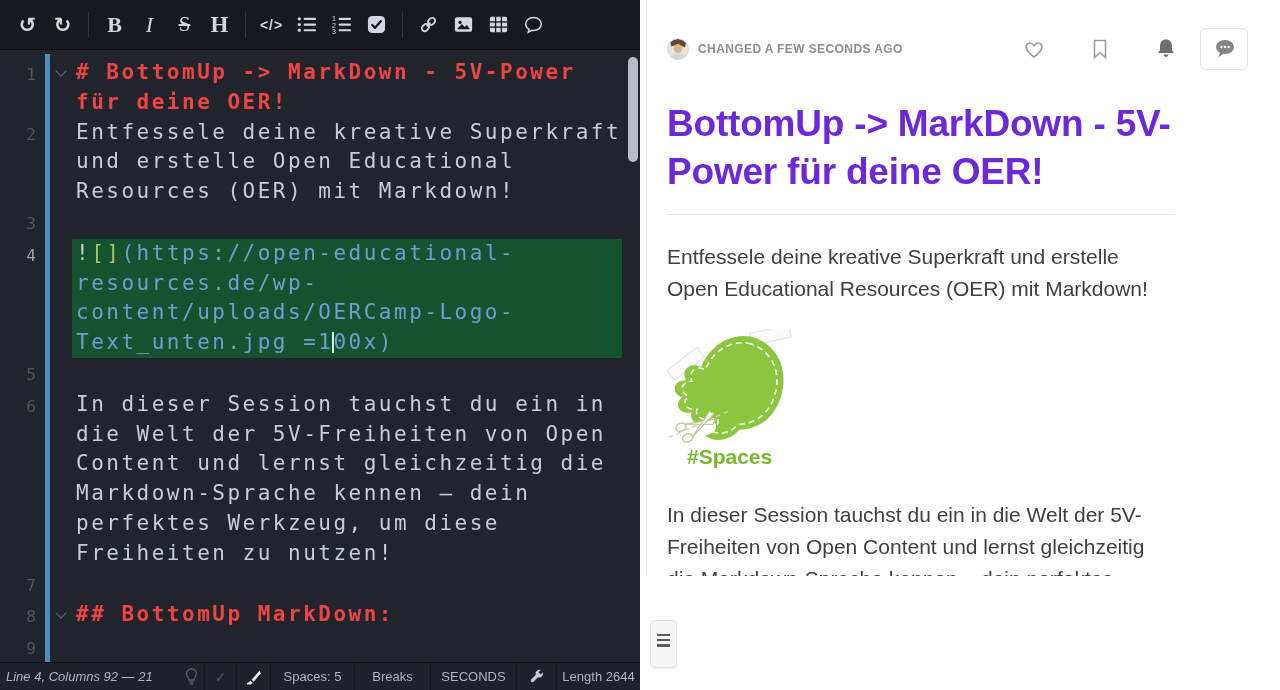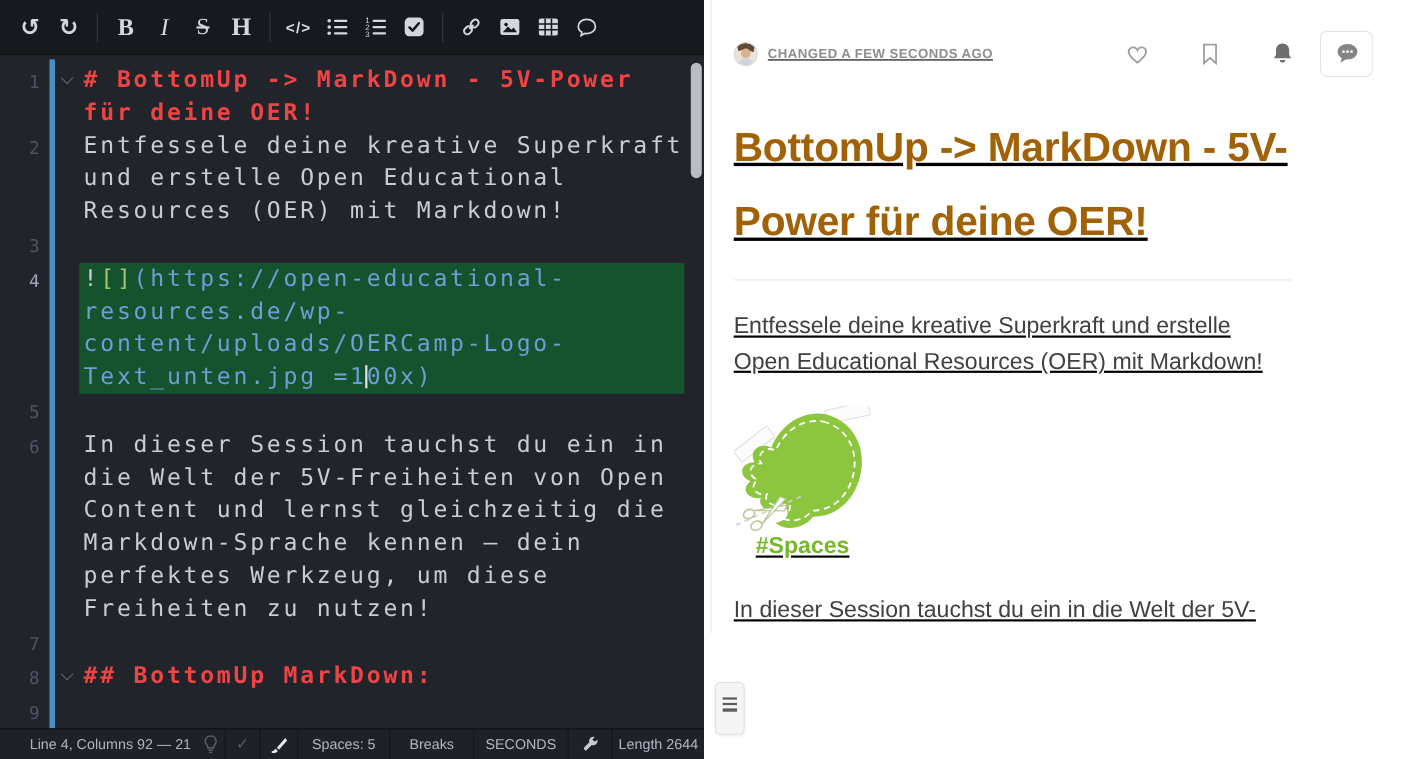--- a/index.html
+++ b/index.html
@@ -44,43 +44,43 @@
   .tok-url { color:#6e9ed6; }
   .cursor { display:inline-block; width:2px; height:21px; background:#dfe3ea;
     vertical-align:-4px; margin:0 -1px; }
   .ed-scrollbar { position:absolute; right:2px; top:7px; width:10px; height:105px;
     background:#b9bdc3; border-radius:6px; }
 
   .statusbar { height:28px; flex:none; background:#1e2127; border-top:1px solid #101216;
     display:flex; align-items:stretch; font-size:13px; color:#aeb6c2; }
   .sb-seg { display:flex; align-items:center; justify-content:center; }
   .sb-b { border-left:1px solid #14161a; }
-  .sb-pos { width:178px; justify-content:flex-start; padding-left:27px; overflow:hidden; white-space:nowrap; }
+  .sb-pos { width:178px; justify-content:flex-start; padding-left:6px; overflow:hidden; white-space:nowrap;font-style:italic; }
   .sb-ic svg { display:block; }
   .sb-dim { color:#565d68; }
   .sb-check { font-family:"DejaVu Sans",sans-serif; font-size:14px; }
 
   
-  .preview-pane { position:relative; flex:1; background:#fff; height:576px; overflow:hidden;text-decoration:underline; }
+  .preview-pane { position:relative; flex:1; background:#fff; height:576px; overflow:hidden; }
   .preview-pane::before { content:''; position:absolute; left:6px; top:0; bottom:0;
     width:1px; background:#ececec; }
   .preview-header { display:flex; align-items:center; padding:28px 32px 0 27px; }
   .avatar { width:22px; height:22px; flex:none; cursor:pointer; }
   .avatar svg { display:block; }
   .meta { margin-left:9px; font-size:12px; font-weight:700; color:#8e8e8e; letter-spacing:.4px; }
   .spacer { flex:1; }
   .hicon { width:24px; height:24px; margin-left:42px; flex:none; cursor:pointer; }
   .hicon svg { display:block; width:24px; height:24px; }
   .comment-btn { margin-left:22px; width:48px; height:42px; background:#fff;
     border:1px solid #e4e4e4; border-radius:6px; display:flex; align-items:center;
     justify-content:center; cursor:pointer; }
   .comment-btn svg { width:24px; height:24px; display:block; }
 
-  .md-title { margin:30px 105px 0 27px; font-size:37px; line-height:68px; font-weight:700;
-    color:#a16207; letter-spacing:-.2px; }
+  .md-title { margin:30px 105px 0 27px; font-size:37px; line-height:48px; font-weight:700;
+    color:#6d28d9; letter-spacing:-.2px; }
   .hr1, .hr2 { border:none; border-top:1px solid #e7e7e7; margin:18px 105px 0 27px; }
   .md-p { margin:26px 105px 0 27px; font-size:21px; line-height:32px; color:#404040; }
   .md-p2 { margin-top:30px; }
   .logo { margin:24px 0 0 27px; width:140px; }
   .logo svg { display:block; }
   .logo-caption { font-size:21px; font-weight:700; color:#76b82a; margin:2px 0 0 20px; }
   .md-h2 { margin:34px 105px 0 27px; font-size:29px; font-weight:700; color:#333; }
 
   .toc-handle { position:absolute; left:650px; top:620px; width:27px; height:48px;
     background:#f5f5f5; border:1px solid #e2e2e2; border-radius:5px;

